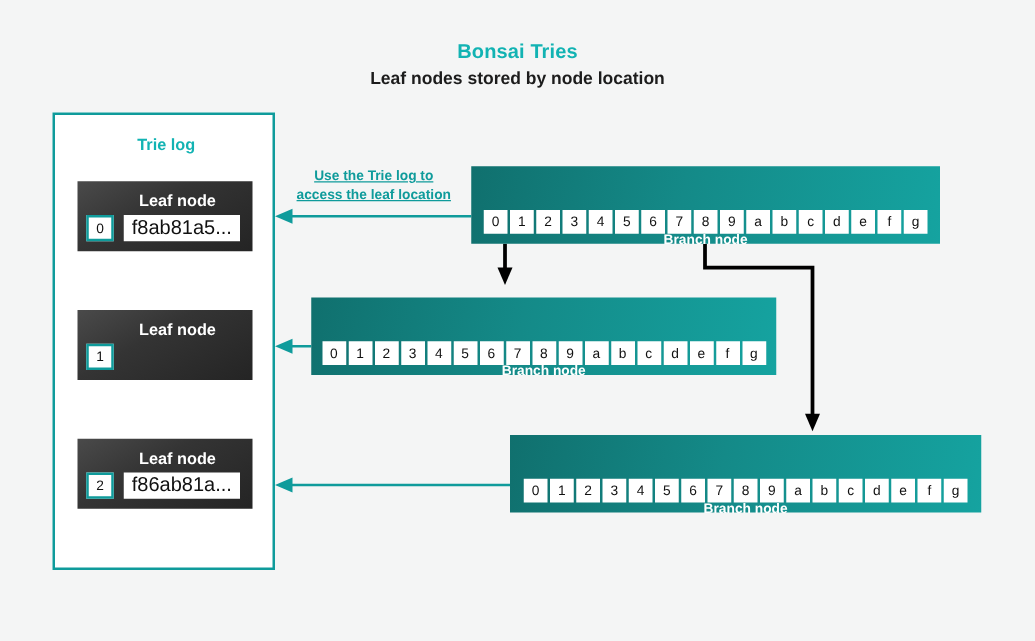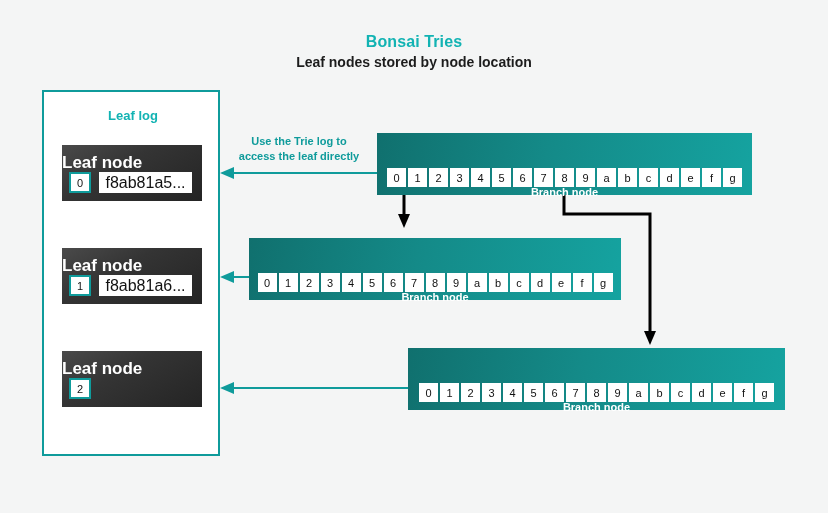--- a/index.html
+++ b/index.html
@@ -75,22 +75,22 @@
   }
   .leaf-node.n0 { top: 145px; }
   .leaf-node.n1 { top: 248px; }
   .leaf-node.n2 { top: 351px; }
 
   .leaf-label {
     position: absolute;
     left: 0;
     top: 8px;
     width: 160px;
-    text-align: left;
-    font-size: 17px;
+    text-align: center;
+    font-size: 13px;
     font-weight: bold;
     color: #ffffff;
   }
   .leaf-row {
     position: absolute;
     left: 7px;
     top: 27px;
     display: flex;
     align-items: center;
     gap: 8px;
@@ -165,20 +165,21 @@
   .annotation {
     position: absolute;
     left: 224px;
     top: 134px;
     width: 150px;
     text-align: center;
     font-size: 11px;
     font-weight: bold;
     line-height: 15px;
     color: #0f9b9b;
+    text-decoration: underline;
   }
 
   
   #connectors {
     position: absolute;
     left: 0;
     top: 0;
     width: 828px;
     height: 513px;
     pointer-events: none;
@@ -214,49 +215,49 @@
       <polygon points="220,277 234,271 234,283" fill="#0f9b9b"></polygon>
     </g>
 
     <g>
       <line x1="408" y1="388" x2="232" y2="388" stroke="#0f9b9b" stroke-width="2"></line>
       <polygon points="220,388 234,382 234,394" fill="#0f9b9b"></polygon>
     </g>
   </svg>
 
   <div class="trielog-panel">
-    <div class="trielog-title">Leaf log</div>
+    <div class="trielog-title">Trie log</div>
   </div>
 
   <div class="leaf-node n0">
     <div class="leaf-label">Leaf node</div>
     <div class="leaf-row">
       <div class="leaf-index">0</div>
       <div class="leaf-hash">f8ab81a5...</div>
     </div>
   </div>
 
   <div class="leaf-node n1">
     <div class="leaf-label">Leaf node</div>
     <div class="leaf-row">
       <div class="leaf-index">1</div>
-      <div class="leaf-hash">f8ab81a6...</div>
     </div>
   </div>
 
   <div class="leaf-node n2">
     <div class="leaf-label">Leaf node</div>
     <div class="leaf-row">
       <div class="leaf-index">2</div>
+      <div class="leaf-hash">f86ab81a...</div>
     </div>
   </div>
 
   <div class="annotation">
     <div>Use the Trie log to</div>
-    <div>access the leaf directly</div>
+    <div>access the leaf location</div>
   </div>
 
   <div class="branch-node b-top">
     <div class="branch-label">Branch node</div>
     <div class="branch-cells">
         <div class="branch-cell">0</div>
         <div class="branch-cell">1</div>
         <div class="branch-cell">2</div>
         <div class="branch-cell">3</div>
         <div class="branch-cell">4</div>

